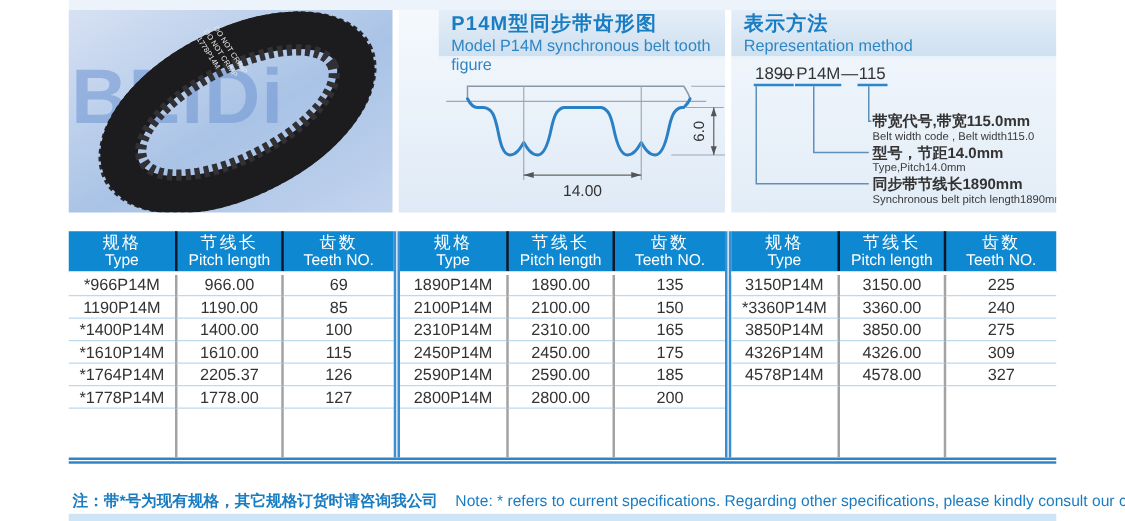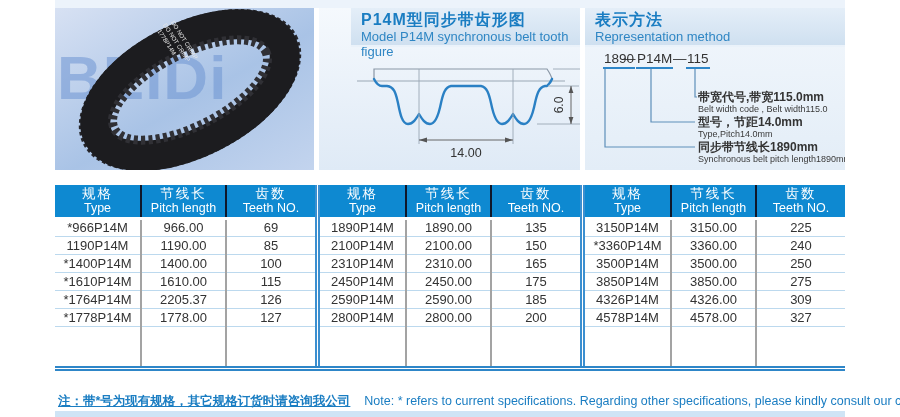--- a/index.html
+++ b/index.html
@@ -51,21 +51,21 @@
   thead th + th { border-left:2px solid #0f172a; }
   thead .zh { display:block; font-size:13.5px; line-height:15px; letter-spacing:2px; }
   thead .en { display:block; font-size:12.5px; line-height:14px; letter-spacing:0; }
   tbody td { height:18px; padding:0; text-align:center; font-size:13px; color:#333;
              border-bottom:1px solid #bcd9ee; }
   tbody td:not(:last-child) { border-right:2px solid #a3a3a3; }
   tbody tr.filler td { height:auto; border-bottom:none; }
 
   
   .note { position:absolute; left:58px; top:393px; width:810px; font-size:12.5px; color:#1a7dc2; white-space:nowrap; }
-  .note .zh { font-weight:700;text-decoration:underline; }
+  .note .zh { font-weight:700; }
   .note .en { font-weight:400; }
 </style>
 </head>
 <body>
 
 <div class="page">
 
   <div class="strip-top"></div>
 
   <div class="panels">
@@ -321,25 +321,20 @@
               <td>3150P14M</td>
               <td>3150.00</td>
               <td>225</td>
             </tr>
             <tr>
               <td>*3360P14M</td>
               <td>3360.00</td>
               <td>240</td>
             </tr>
             <tr>
-              <td>3500P14M</td>
-              <td>3500.00</td>
-              <td>250</td>
-            </tr>
-            <tr>
               <td>3850P14M</td>
               <td>3850.00</td>
               <td>275</td>
             </tr>
             <tr>
               <td>4326P14M</td>
               <td>4326.00</td>
               <td>309</td>
             </tr>
             <tr>

